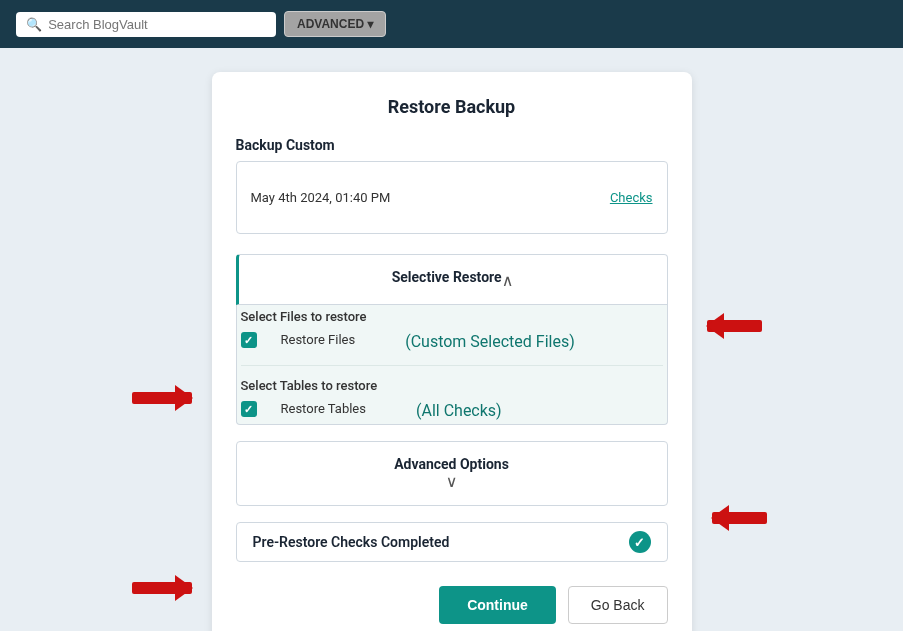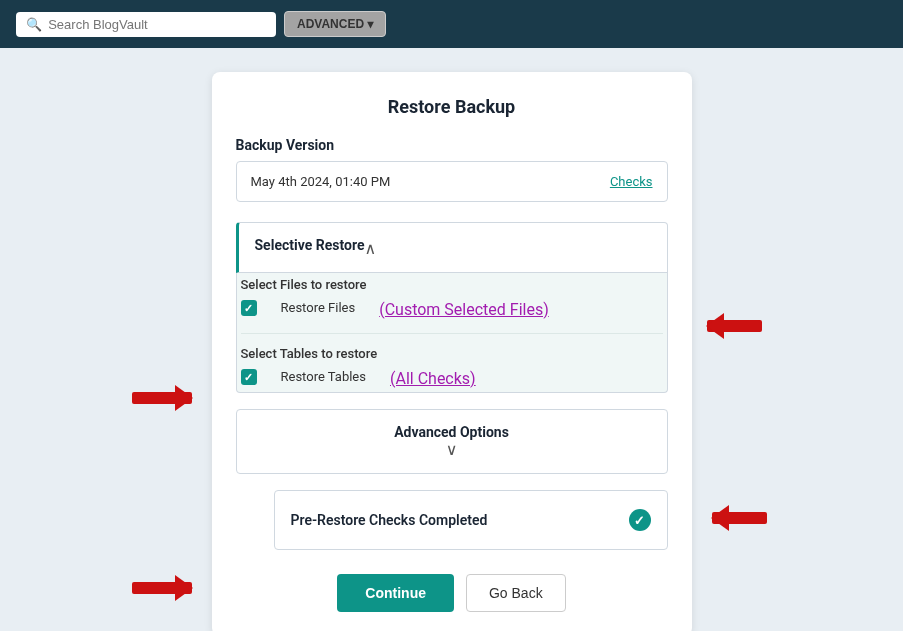--- a/index.html
+++ b/index.html
@@ -80,21 +80,21 @@
     .section-label {
       font-size: 14px;
       font-weight: 700;
       color: #1a2533;
       margin-bottom: 8px;
     }
 
     .version-box {
       border: 1px solid #d0d8e0;
       border-radius: 4px;
-      padding: 12px 14px;
+      padding: 28px 14px;
       display: flex;
       justify-content: space-between;
       align-items: center;
       margin-bottom: 20px;
     }
 
     .version-date {
       font-size: 13px;
       color: #333;
     }
@@ -105,21 +105,21 @@
       text-decoration: underline;
       cursor: pointer;
     }
 
     
     .selective-restore-header {
       border: 1px solid #d0d8e0;
       border-radius: 4px 4px 0 0;
       padding: 14px 16px;
       display: flex;
-      justify-content: flex-start;
+      justify-content: center;
       align-items: flex-start;
       cursor: pointer;
       background: #fff;
       border-left: 3px solid #0d9488;
     }
 
     .selective-restore-header-text .sr-title {
       font-size: 14px;
       font-weight: 700;
       color: #1a2533;
@@ -178,23 +178,23 @@
       font-size: 11px;
       font-weight: bold;
     }
 
     .checkbox-label {
       font-size: 13px;
       color: #333;
     }
 
     .link-teal {
-      color: #a21caf;
-      text-decoration: underline;
-      cursor: pointer;
+      color: #0f766e;
+      cursor: pointer;
+      margin-left: 26px;
     }
 
     .divider-light {
       border: none;
       border-top: 1px solid #dce8e6;
       margin: 0 0 12px 0;
     }
 
     
     .advanced-options-row {
@@ -218,27 +218,26 @@
 
     .chevron-down {
       font-size: 16px;
       color: #555;
     }
 
     
     .pre-restore-row {
       border: 1px solid #d0d8e0;
       border-radius: 4px;
-      padding: 18px 16px;
+      padding: 8px 16px;
       display: flex;
       justify-content: space-between;
       align-items: center;
       margin-bottom: 24px;
       background: #fff;
-      margin-left: 38px;
     }
 
     .pre-restore-label {
       font-size: 14px;
       font-weight: 600;
       color: #1a2533;
     }
 
     .check-circle {
       width: 22px;
@@ -254,21 +253,21 @@
     .check-circle::after {
       content: '✓';
       color: #fff;
       font-size: 13px;
       font-weight: bold;
     }
 
     
     .button-row {
       display: flex;
-      justify-content: center;
+      justify-content: flex-end;
       gap: 12px;
     }
 
     .btn-continue {
       background: #0d9488;
       color: #fff;
       border: none;
       border-radius: 4px;
       padding: 10px 28px;
       font-size: 14px;
@@ -338,21 +337,21 @@
       <span style="display:inline-block; width:60px; height:12px; background:#cc1111; position:relative; border-radius:2px;">
         <span style="position:absolute; right:-1px; top:-7px; width:0; height:0; border-left:18px solid #cc1111; border-top:13px solid transparent; border-bottom:13px solid transparent;"></span>
       </span>
     </div>
 
     <div class="card">
 
       <h2 class="card-title">Restore Backup</h2>
 
       <div>
-        <div class="section-label">Backup Version</div>
+        <div class="section-label">Backup Custom</div>
         <div class="version-box">
           <span class="version-date">May 4th 2024, 01:40 PM</span>
           <a class="change-link">Checks</a>
         </div>
       </div>
 
       <div>
         <div class="selective-restore-header">
           <div class="selective-restore-header-text">
             <div class="sr-title">Selective Restore</div>

